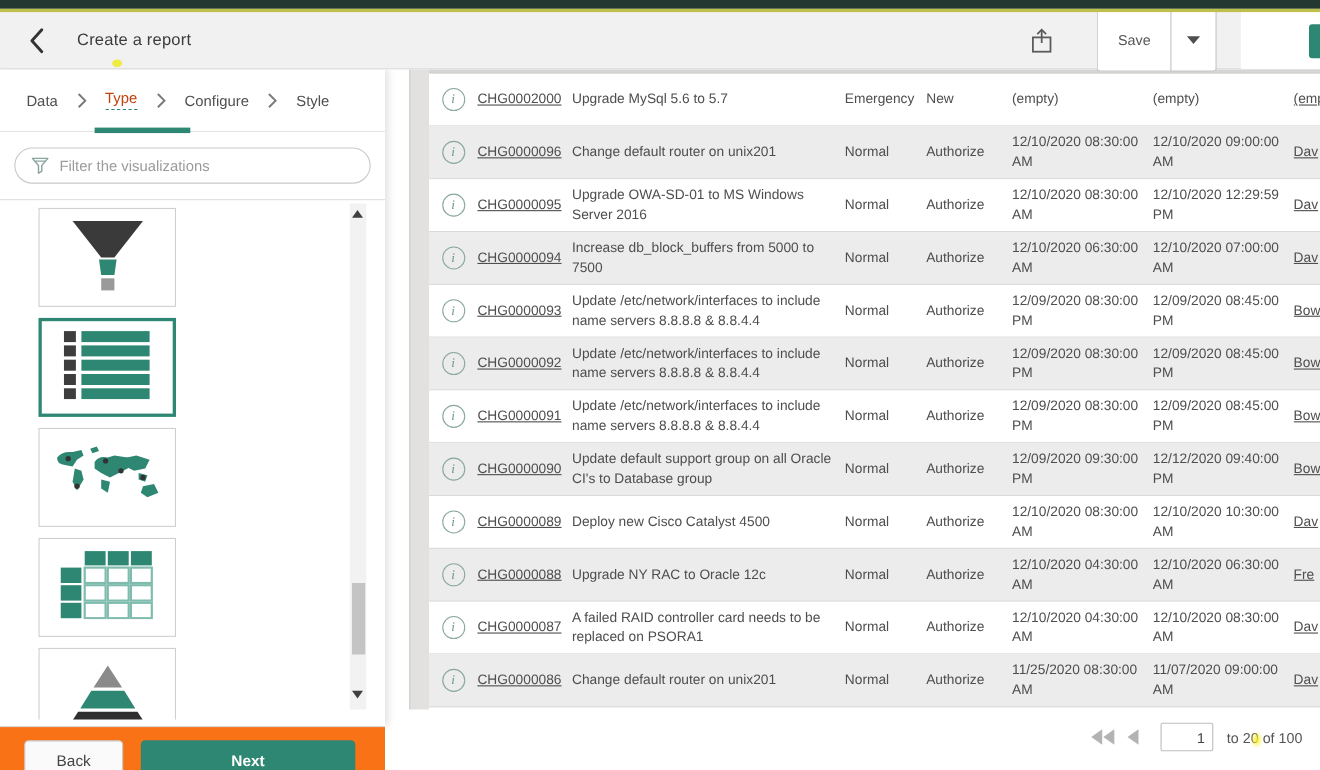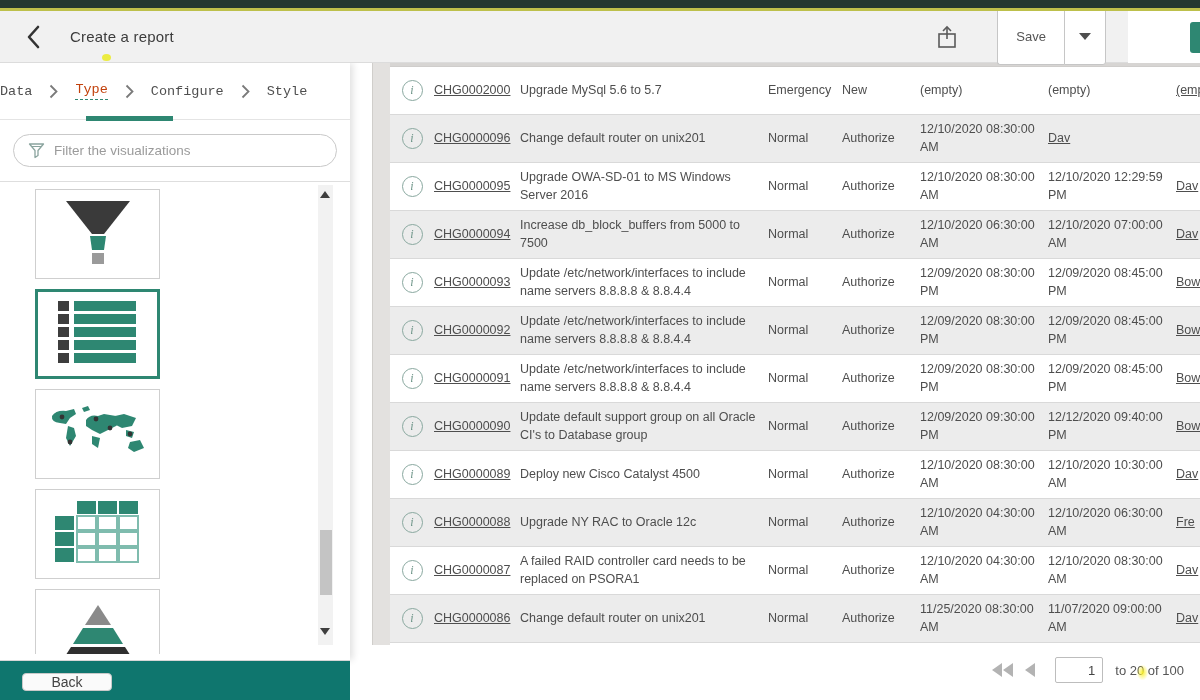--- a/index.html
+++ b/index.html
@@ -21,44 +21,44 @@
   .save-caret { width:42px; border:1px solid #c6c6c6; border-radius:0 3px 3px 0; background:#fff;
     display:flex; align-items:center; justify-content:center; cursor:pointer; }
   .caret-down { width:0; height:0; border-left:6px solid transparent; border-right:6px solid transparent;
     border-top:7px solid #4e4e4e; }
   .run-sliver { position:absolute; right:0; top:22px; width:10px; height:31px; background:#2e8772;
     border-radius:3px 0 0 3px; z-index:16; cursor:pointer; }
 
   
   .left-panel { position:absolute; top:63px; left:0; width:350px; height:597px; background:#fff;
     box-shadow:3px 0 7px rgba(0,0,0,.12); z-index:10; }
-  .steps { height:57px; display:flex; align-items:center; gap:17px;
-    border-bottom:1px solid #e4e4e4; position:relative;font-family:Liberation Mono, monospace; }
+  .steps { height:57px; display:flex; align-items:center; padding-left:24px; gap:17px;
+    border-bottom:1px solid #e4e4e4; position:relative; }
   .step { font-size:13.5px; color:#4f4f4f; cursor:pointer; }
   .step.active { color:#c2410c; border-bottom:1px dashed #2e8772; padding-bottom:2px; }
   .step-chev { width:9px; height:15px; }
   .active-bar { position:absolute; left:86px; top:53px; width:87px; height:5px; background:#2e8772; }
   .filter-wrap { margin:14px 13px 0; position:relative; }
   .filter-input { width:100%; height:33px; border:1px solid #c9c9c9; border-radius:17px;
     padding:0 14px 0 40px; font-size:13.5px; color:#15803d; outline:none; background:#fff; }
   .filter-input::placeholder { color:#9b9b9b; }
   .filter-icon { position:absolute; left:15px; top:8px; }
   .viz-scroll { margin-top:14px; border-top:1px solid #dedede; position:relative; height:473px; overflow:hidden; }
   .viz-cards { padding:7px 0 0 35px; }
   .viz-card { width:125px; height:90px; border:1px solid #cfcfcf; background:#fff; margin-bottom:10px;
     display:flex; align-items:center; justify-content:center; cursor:pointer; }
   .viz-card.selected { border:3px solid #2e8772; }
   .vscrollbar { position:absolute; right:17px; top:3px; width:15px; height:460px; background:#f2f2f2; }
   .varrow { position:absolute; left:2px; width:0; height:0; border-left:5.5px solid transparent;
     border-right:5.5px solid transparent; cursor:pointer; }
   .varrow.up { top:6px; border-bottom:7px solid #3f3f3f; }
   .varrow.down { bottom:10px; border-top:7px solid #3f3f3f; }
   .vthumb { position:absolute; left:1.5px; top:345px; width:12px; height:65px; background:#c4c4c4; cursor:grab; }
-  .panel-footer { position:absolute; top:660px; left:0; width:350px; height:40px; background:#0f766e;
-    border-top:1px solid #d7d7d7; display:flex; gap:16px; padding:12px 0 0 22px; z-index:12;flex-direction:column; }
+  .panel-footer { position:absolute; top:660px; left:0; width:350px; height:40px; background:#f97316;
+    border-top:1px solid #d7d7d7; display:flex; gap:16px; padding:12px 0 0 22px; z-index:12; }
   .btn-back { width:90px; height:36px; background:#fafafa; border:1px solid #c9c9c9; border-radius:4px;
     font-size:14px; color:#444; cursor:pointer; font-family:inherit; }
   .btn-next { width:195px; height:36px; background:#2e8772; border:none; border-radius:4px;
     font-size:14px; font-weight:bold; color:#fff; cursor:pointer; font-family:inherit; }
 
   
   .splitter { position:absolute; left:372px; top:63px; width:18px; height:582px; background:#e3e1df;
     border-left:1px solid #d0cecb; }
   .table-wrap { position:absolute; left:390px; top:63px; width:810px; }
   .table-topstrip { height:4px; background:#d7d5d3; border-bottom:1px solid #cfcdcb; }
@@ -256,20 +256,21 @@
   </div>
       <div class="trow alt">
     <div class="cell c-info">
           <span class="info-icon">i</span>
         </div>
     <div class="cell c-num"><a class="link">CHG0000096</a></div>
     <div class="cell c-desc">Change default router on unix201</div>
     <div class="cell c-pri">Normal</div>
     <div class="cell c-state">Authorize</div>
     <div class="cell c-start">12/10/2020 08:30:00 AM</div>
+    <div class="cell c-end">12/10/2020 09:00:00 AM</div>
     <div class="cell c-name"><a class="link">Dav</a></div>
   </div>
       <div class="trow">
     <div class="cell c-info">
           <span class="info-icon">i</span>
         </div>
     <div class="cell c-num"><a class="link">CHG0000095</a></div>
     <div class="cell c-desc">Upgrade OWA-SD-01 to MS Windows Server 2016</div>
     <div class="cell c-pri">Normal</div>
     <div class="cell c-state">Authorize</div>

